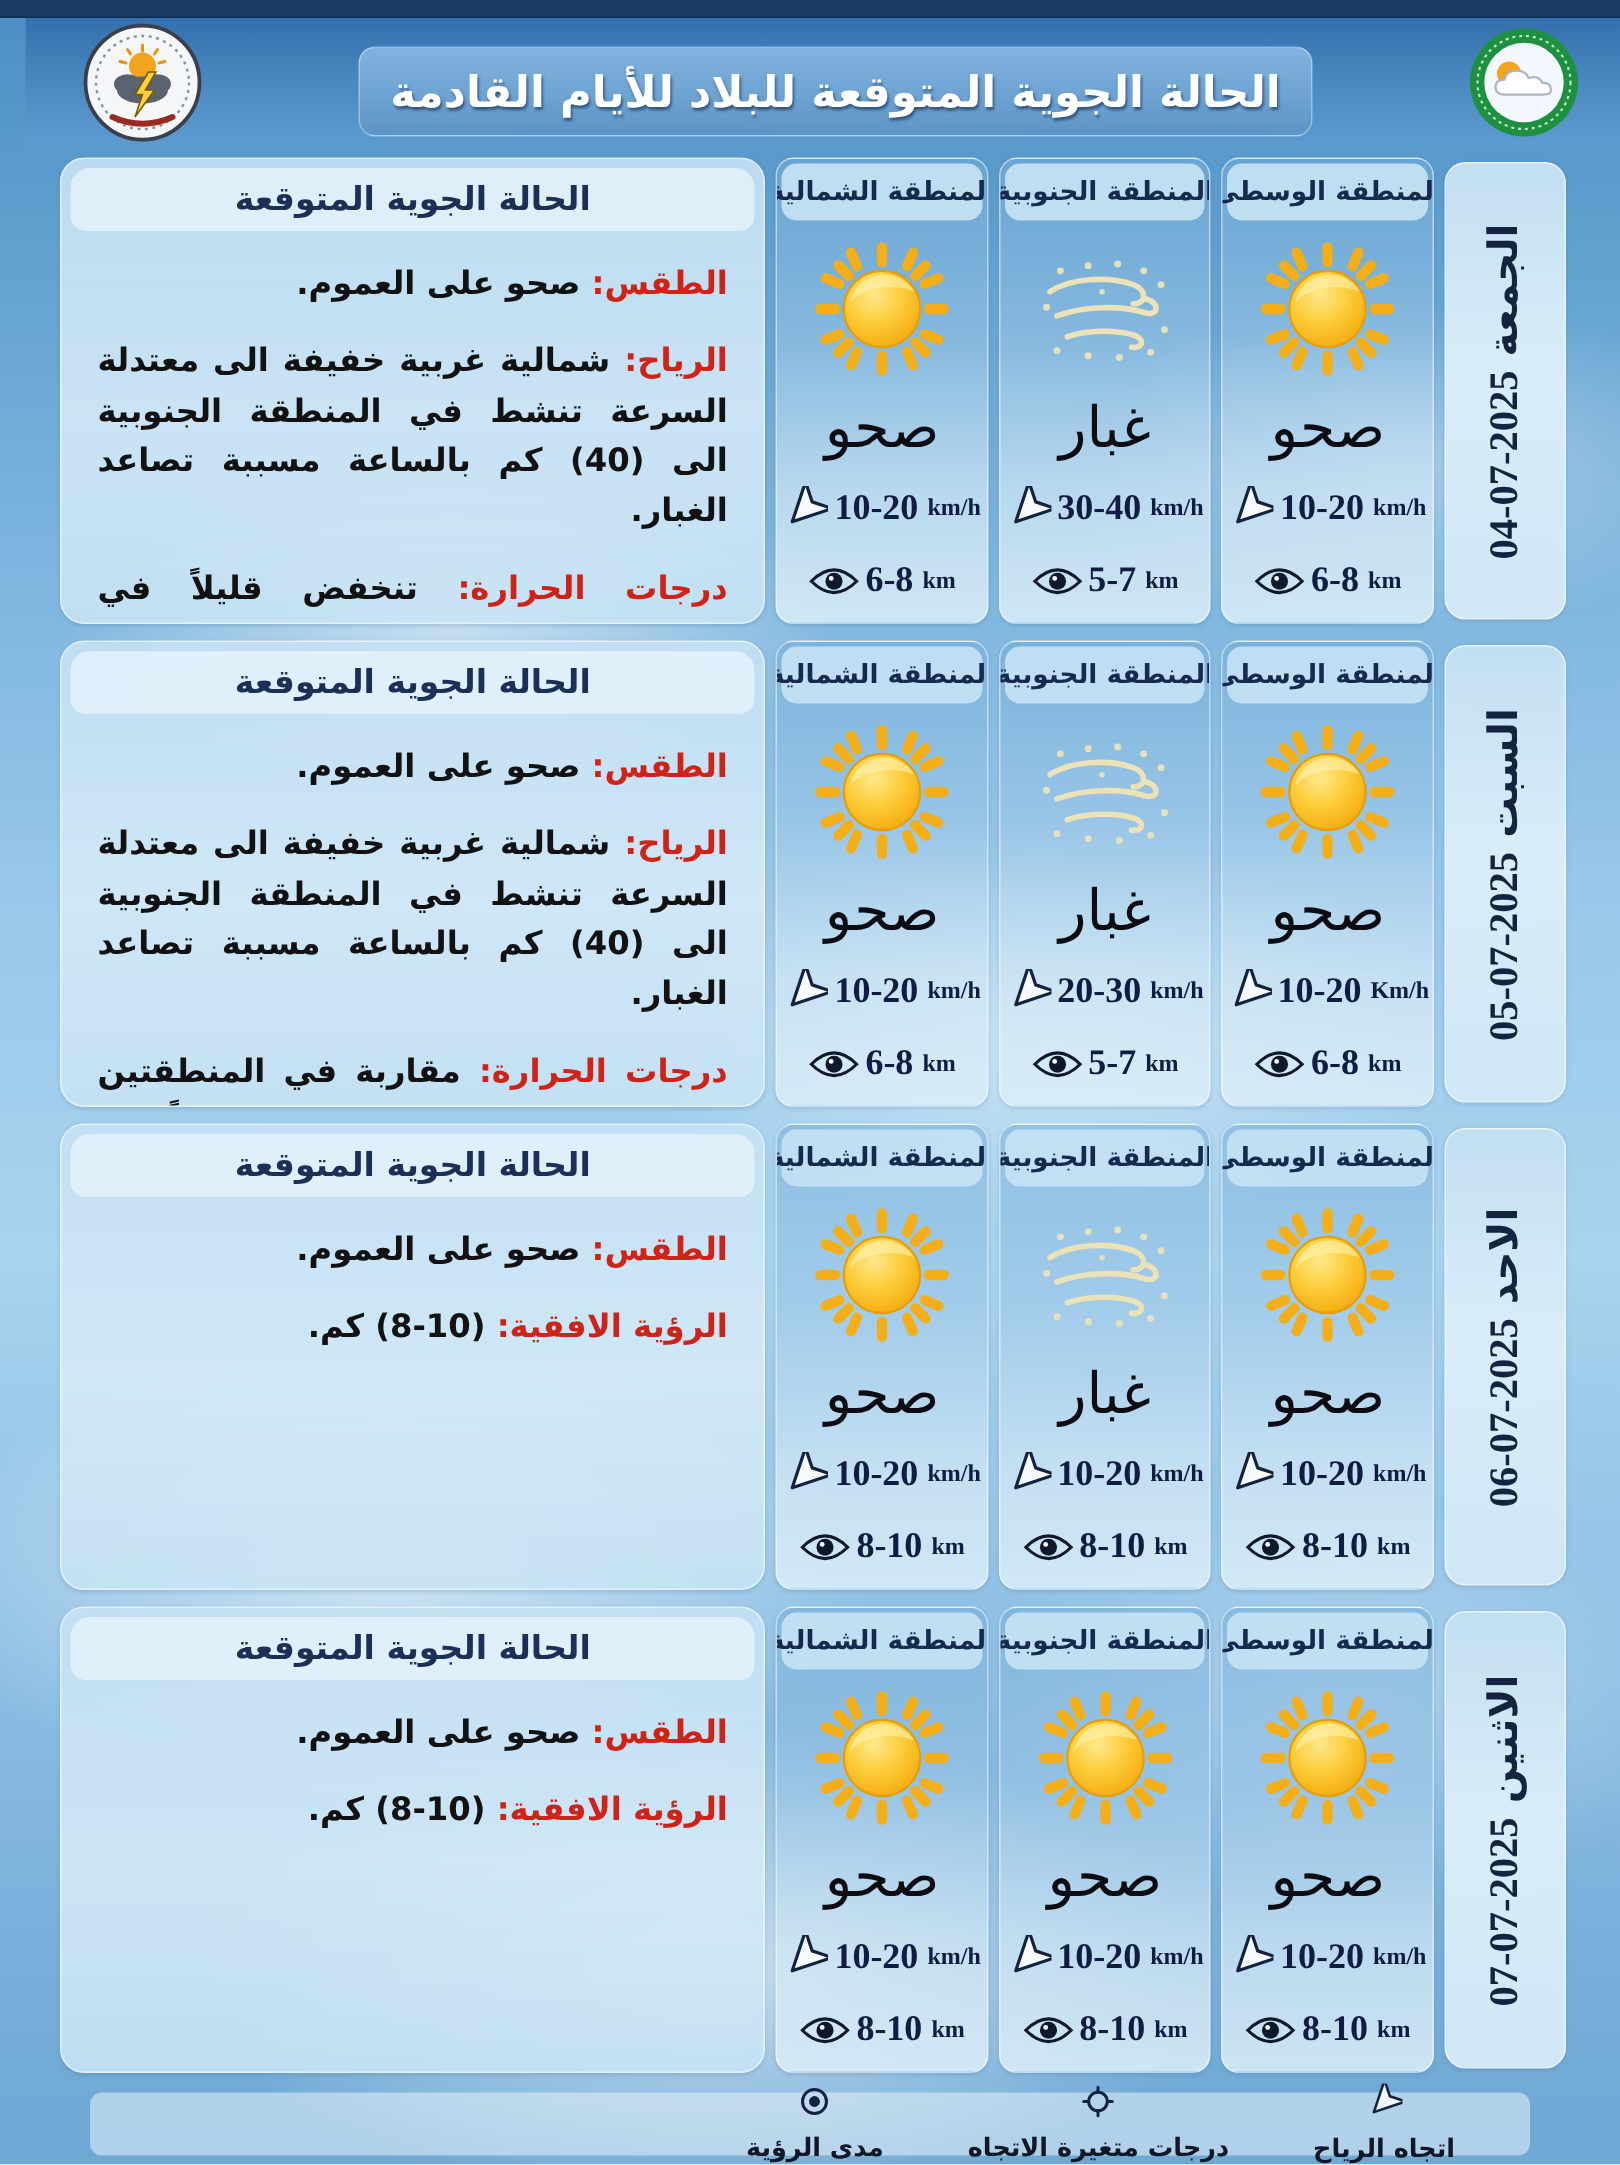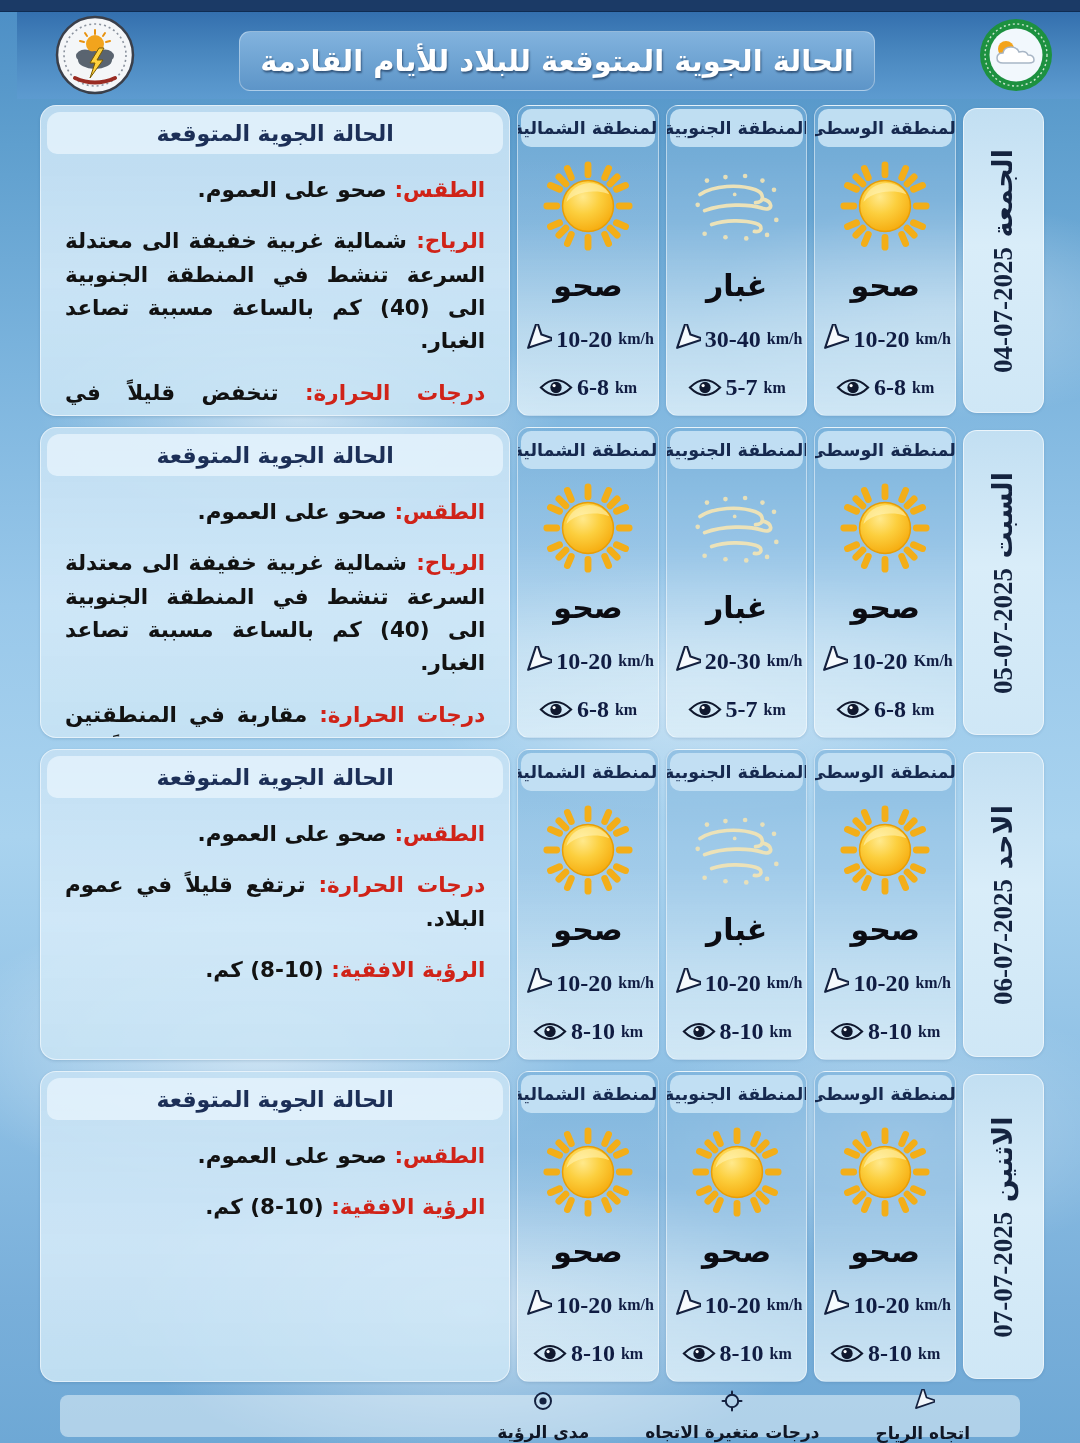--- a/index.html
+++ b/index.html
@@ -37,21 +37,21 @@
   .fline{margin:9px 0;font-size:21.5px;font-weight:bold;color:#121212;line-height:1.55;}
   .flabel{color:#d02318;}
   .card{width:141px;border-radius:12px;border:1px solid rgba(255,255,255,.5);overflow:hidden;
     background:linear-gradient(180deg,rgba(116,173,216,.55) 0%,rgba(156,198,230,.55) 38%,rgba(207,230,244,.75) 72%,rgba(220,238,248,.85) 100%);
     display:flex;flex-direction:column;align-items:center;box-shadow:0 1px 3px rgba(30,70,110,.15);}
   .card-head{margin:3px;align-self:stretch;height:38px;border-radius:10px;flex:none;
     background:rgba(196,224,243,.95);display:flex;align-items:center;justify-content:center;
     color:#16294f;font-size:17.5px;font-weight:bold;direction:rtl;white-space:nowrap;}
   .card-icon{height:112px;display:flex;align-items:center;justify-content:center;}
   .cond{height:46px;display:flex;align-items:center;direction:rtl;
-    font-size:30px;font-weight:bold;color:#0c0c12;}
+    font-size:38px;font-weight:normal;color:#0c0c12;}
   .meter{display:flex;align-items:center;justify-content:center;gap:4px;direction:ltr;}
   .meter.wind{margin-top:16px;} .meter.vis{margin-top:20px;}
   .mnum{font-family:"Liberation Serif","DejaVu Serif",serif;font-weight:bold;font-size:24px;color:#101c42;}
   .munit{font-family:"Liberation Serif","DejaVu Serif",serif;font-weight:bold;font-size:16px;color:#101c42;margin-left:2px;}
   .micon{display:flex;align-items:center;}
   .date-tab{width:79px;margin:3px 0;border-radius:14px;position:relative;flex:none;
     background:linear-gradient(180deg,#c2dff2,#d9edf9 45%,#cfe7f6);border:1px solid rgba(255,255,255,.6);
     box-shadow:0 1px 3px rgba(30,70,110,.15);}
   .rot{position:absolute;top:50%;left:50%;transform:translate(-50%,-50%) rotate(-90deg);
     white-space:nowrap;direction:rtl;color:#14233f;font-size:27px;font-weight:bold;}
@@ -440,21 +440,20 @@
         </section>
         <aside class="date-tab">
           <span class="rot"><span class="dname">السبت</span> <span class="dnum">2025-07-05</span></span>
         </aside>
       </div>
       <div class="row">
         <section class="panel">
           <div class="panel-head">الحالة الجوية المتوقعة</div>
           <div class="panel-body">
             <p class="fline"><span class="flabel">الطقس:</span> <span class="ftext">صحو على العموم.</span></p>
-            <p class="fline"><span class="flabel">درجات الحرارة:</span> <span class="ftext">ترتفع قليلاً في عموم البلاد.</span></p>
             <p class="fline"><span class="flabel">الرؤية الافقية:</span> <span class="ftext">(10-8) كم.</span></p>
           </div>
         </section>
         <section class="card">
           <div class="card-head">المنطقة الشمالية</div>
           <div class="card-icon">
             <svg width="94" height="94" viewBox="0 0 96 96">
     <defs>
                 <radialGradient id="sg" cx="40%" cy="32%" r="75%">
       <stop offset="0%" stop-color="#ffe98c"></stop>

